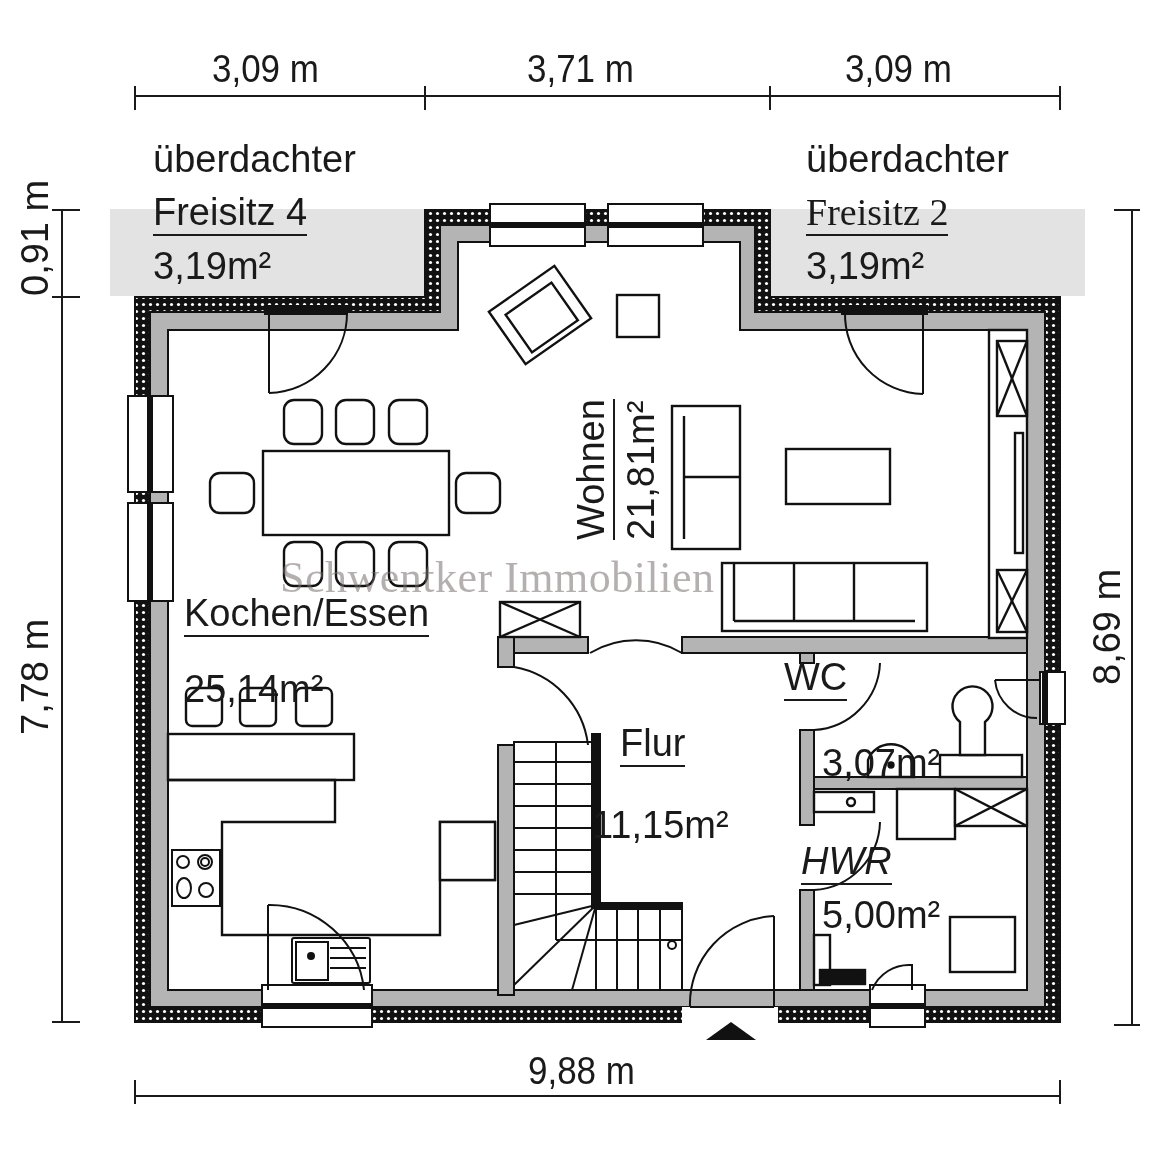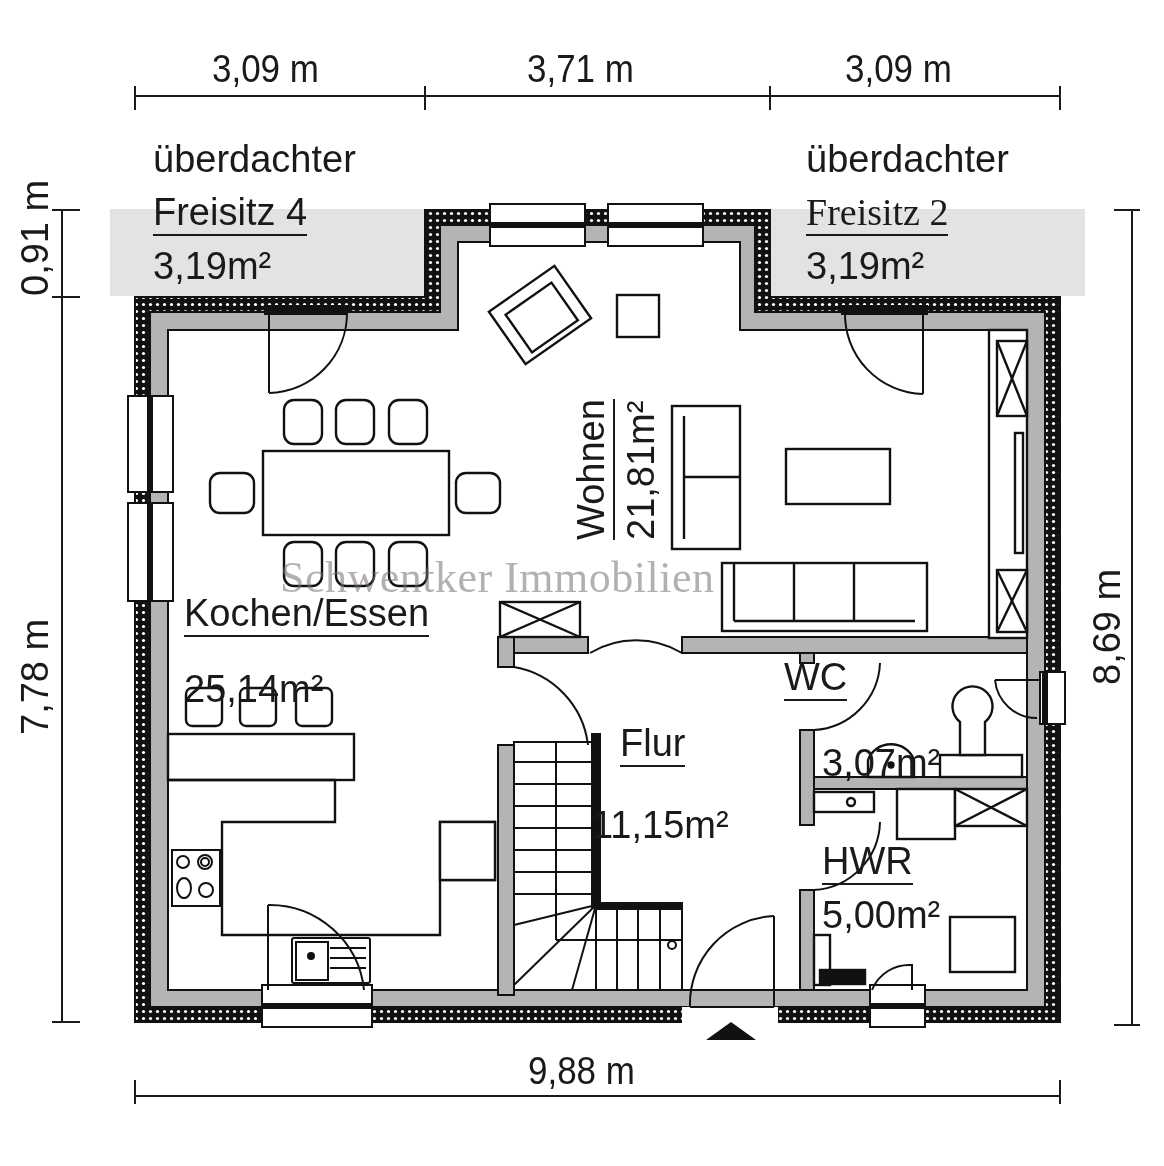--- a/index.html
+++ b/index.html
@@ -248,16 +248,16 @@
 
 <div class="lbl room-name underline" style="left:184px;top:594px;">Kochen/Essen</div>
 <div class="lbl room-area" style="left:184px;top:670px;">25,14m²</div>
 
 <div class="lbl room-name underline" style="left:620px;top:724px;">Flur</div>
 <div class="lbl room-area" style="left:592px;top:806px;">11,15m²</div>
 
 <div class="lbl room-name underline" style="left:784px;top:658px;">WC</div>
 <div class="lbl room-area" style="left:822px;top:744px;">3,07m²</div>
 
-<div class="lbl room-name underline" style="left:822px;top:842px;">HWR</div>
+<div class="lbl room-name underline" style="left:801px;top:842px;font-style:italic;">HWR</div>
 <div class="lbl room-area" style="left:822px;top:896px;">5,00m²</div>
 
 <div class="wm">Schwentker Immobilien</div>
 
 </body></html>

